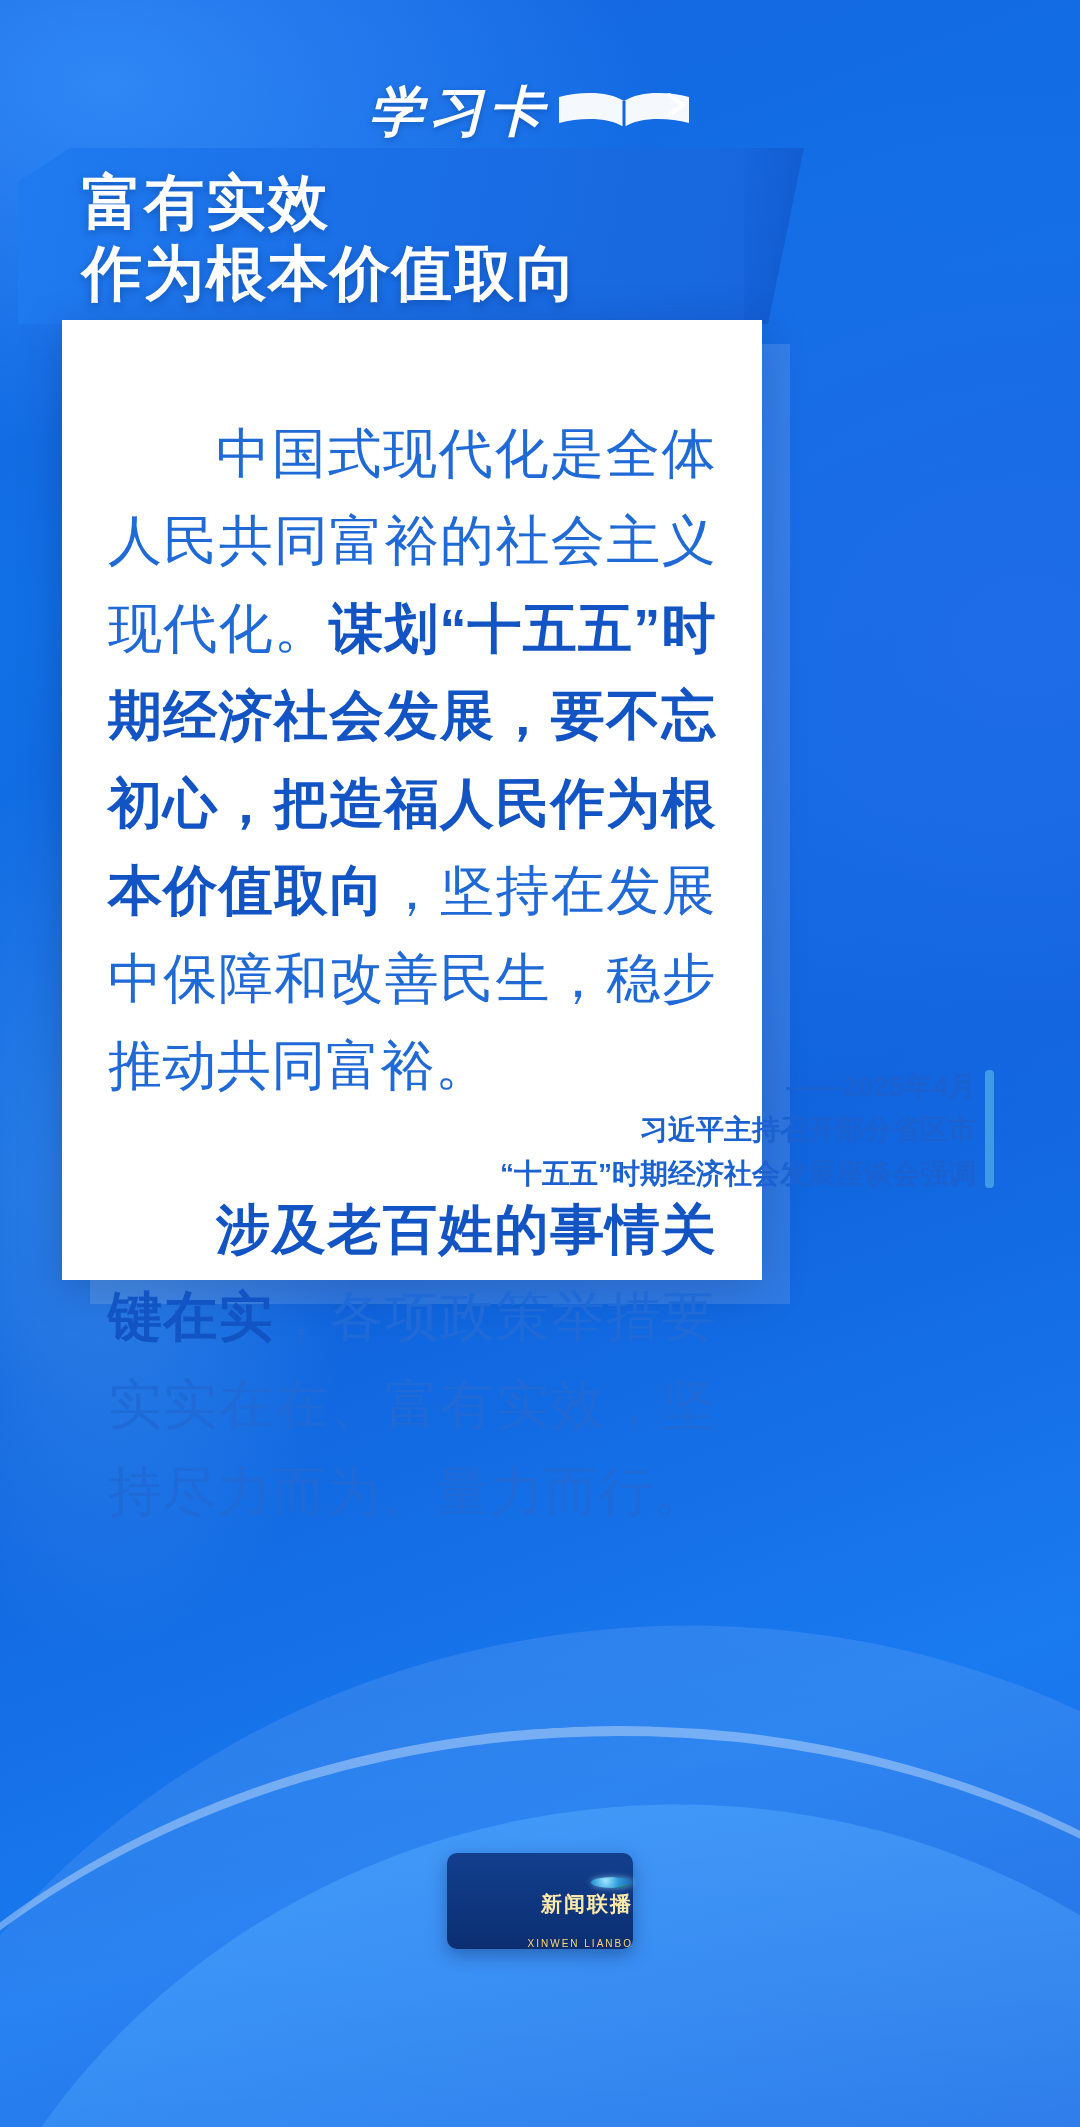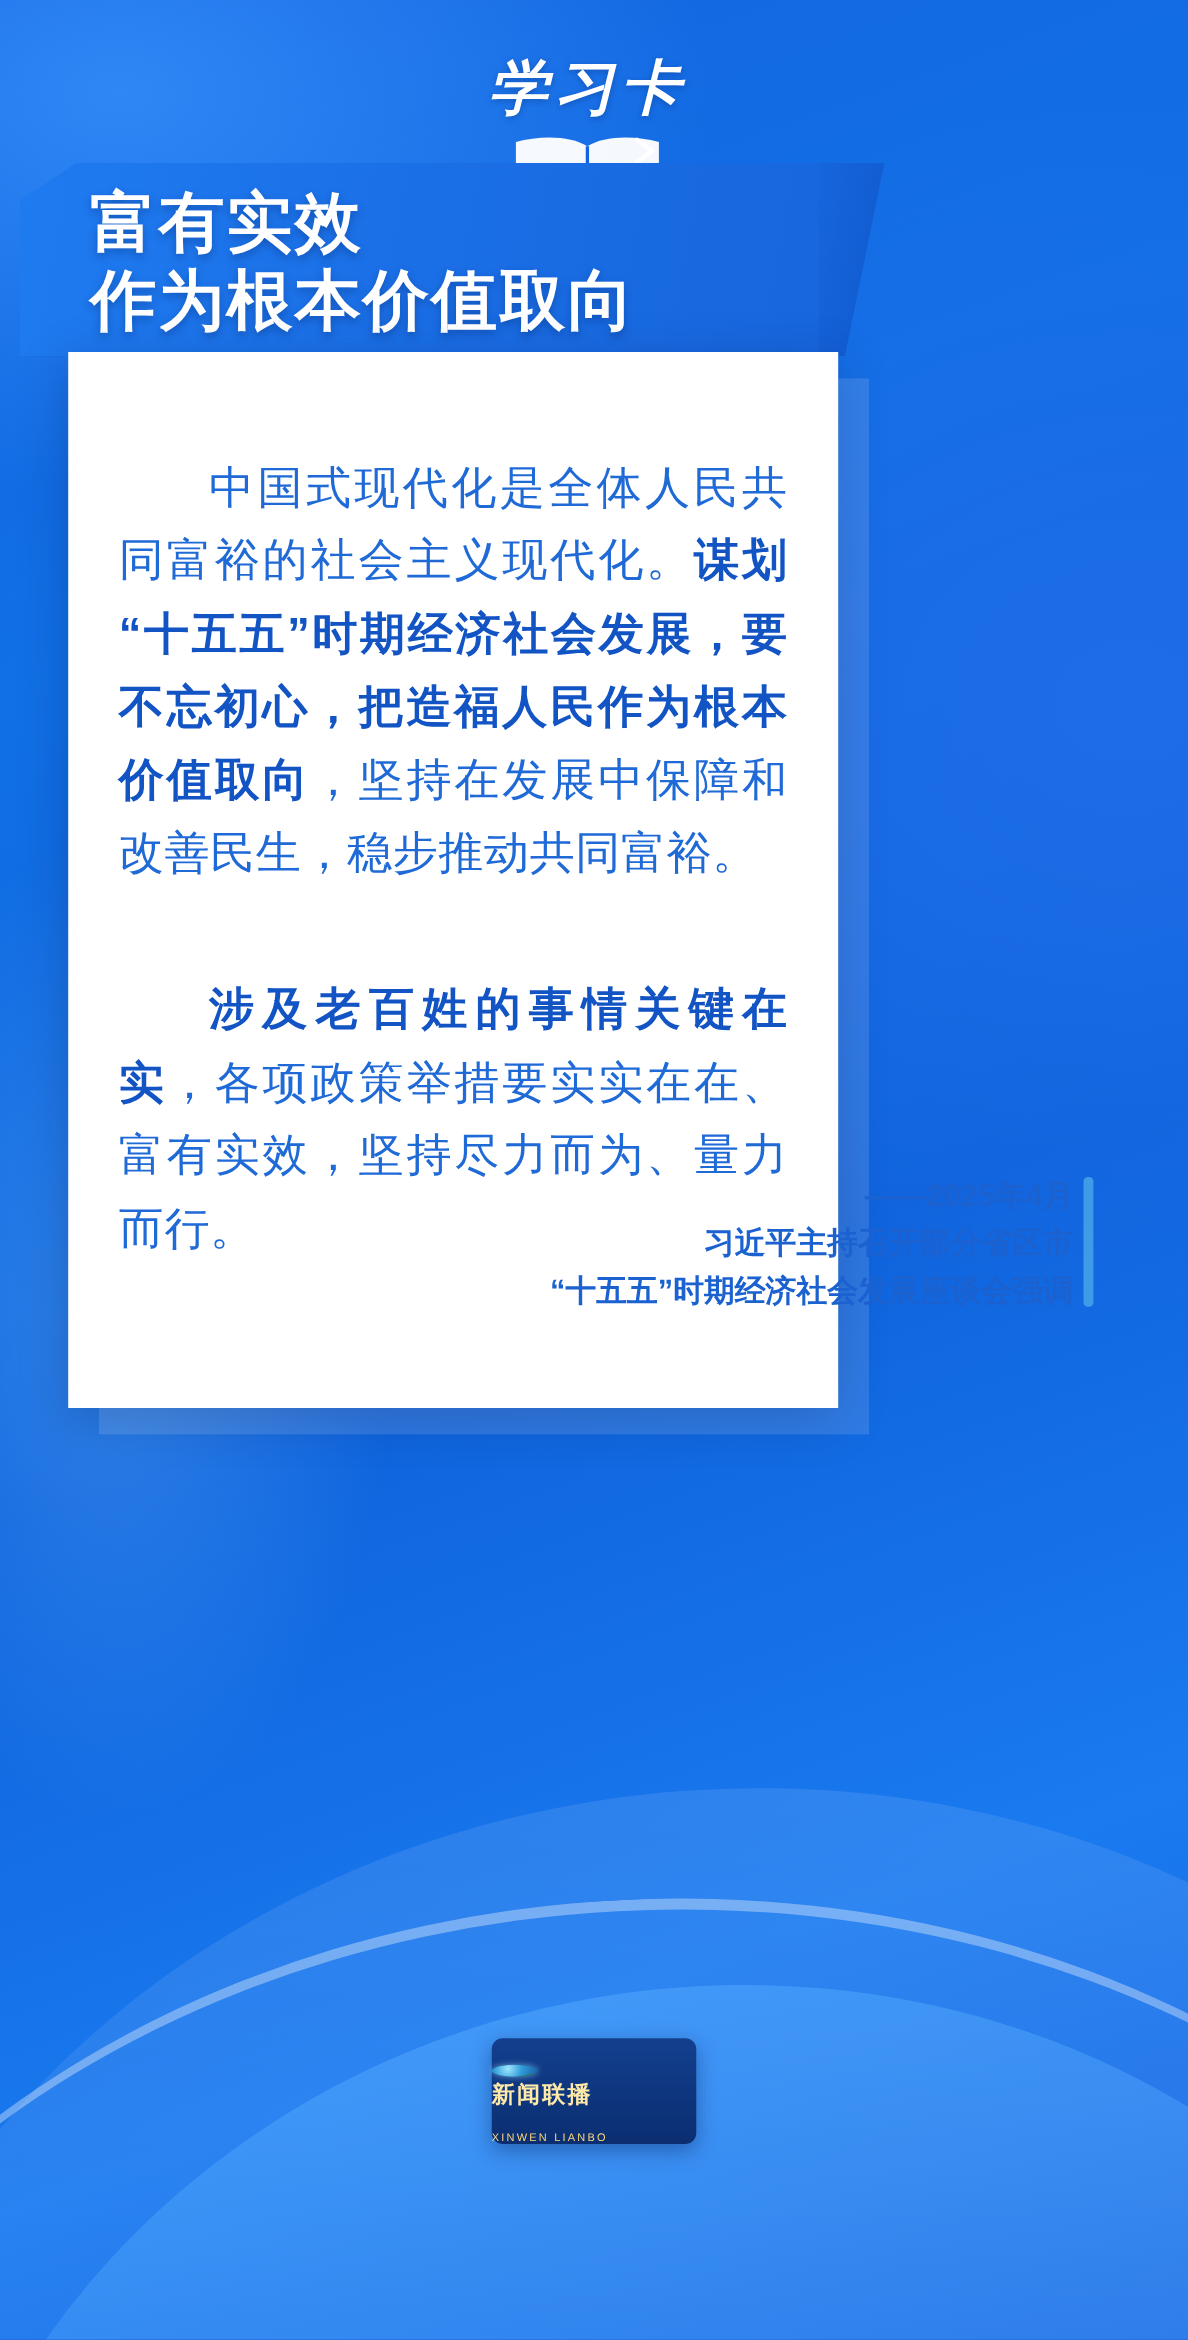--- a/index.html
+++ b/index.html
@@ -95,23 +95,23 @@
     background: radial-gradient(ellipse at center, rgba(120,195,255,0.30), rgba(120,195,255,0) 70%);
   }
 
   
   .logo-wrap {
     position: absolute;
     top: 52px;
     left: 0; right: 12px;
     height: 120px;
     display: flex;
-    flex-direction: column;
+    flex-direction: row;
     align-items: center;
-    justify-content: flex-end;
+    justify-content: center;
   }
   .logo-text {
     color: #ffffff;
     font-size: 54px;
     font-weight: bold;
     letter-spacing: 6px;
     font-style: italic;
     text-shadow: 0 2px 6px rgba(0,40,110,0.35);
     font-family: "Liberation Serif", "DejaVu Serif", serif;
   }
@@ -172,21 +172,21 @@
     left: 62px;
     top: 320px;
     width: 700px;
     height: 960px;
     padding: 90px 46px 40px 46px;
     box-sizing: border-box;
     color: #1a62d8;
   }
   p.para {
     margin: 0 0 54px 0;
-    font-size: 41px;
+    font-size: 54px;
     line-height: 1.62;
     text-indent: 2em;
     color: #1f6ad6;
     letter-spacing: 0.5px;
     text-align: justify;
   }
   p.para.second { margin-top: 76px; }
   .em {
     font-weight: bold;
     color: #1254c4;
@@ -221,21 +221,21 @@
     left: 50%;
     transform: translateX(-50%);
     bottom: 178px;
     width: 186px;
     height: 96px;
     background: linear-gradient(180deg, #123f8e 0%, #0b2e70 100%);
     border-radius: 10px;
     box-shadow: 0 6px 18px rgba(0,20,70,0.35);
     display: flex;
     flex-direction: column;
-    align-items: flex-start;
+    align-items: flex-end;
     padding-top: 24px;
     box-sizing: border-box;
   }
   .globe {
     width: 42px; height: 42px;
     border-radius: 50%;
     background: radial-gradient(circle at 35% 32%, #9fe8ff 0%, #2f9ad8 45%, #1b5fa8 100%);
     box-shadow: 0 0 6px rgba(160,230,255,0.6);
     position: relative;
     overflow: hidden;

